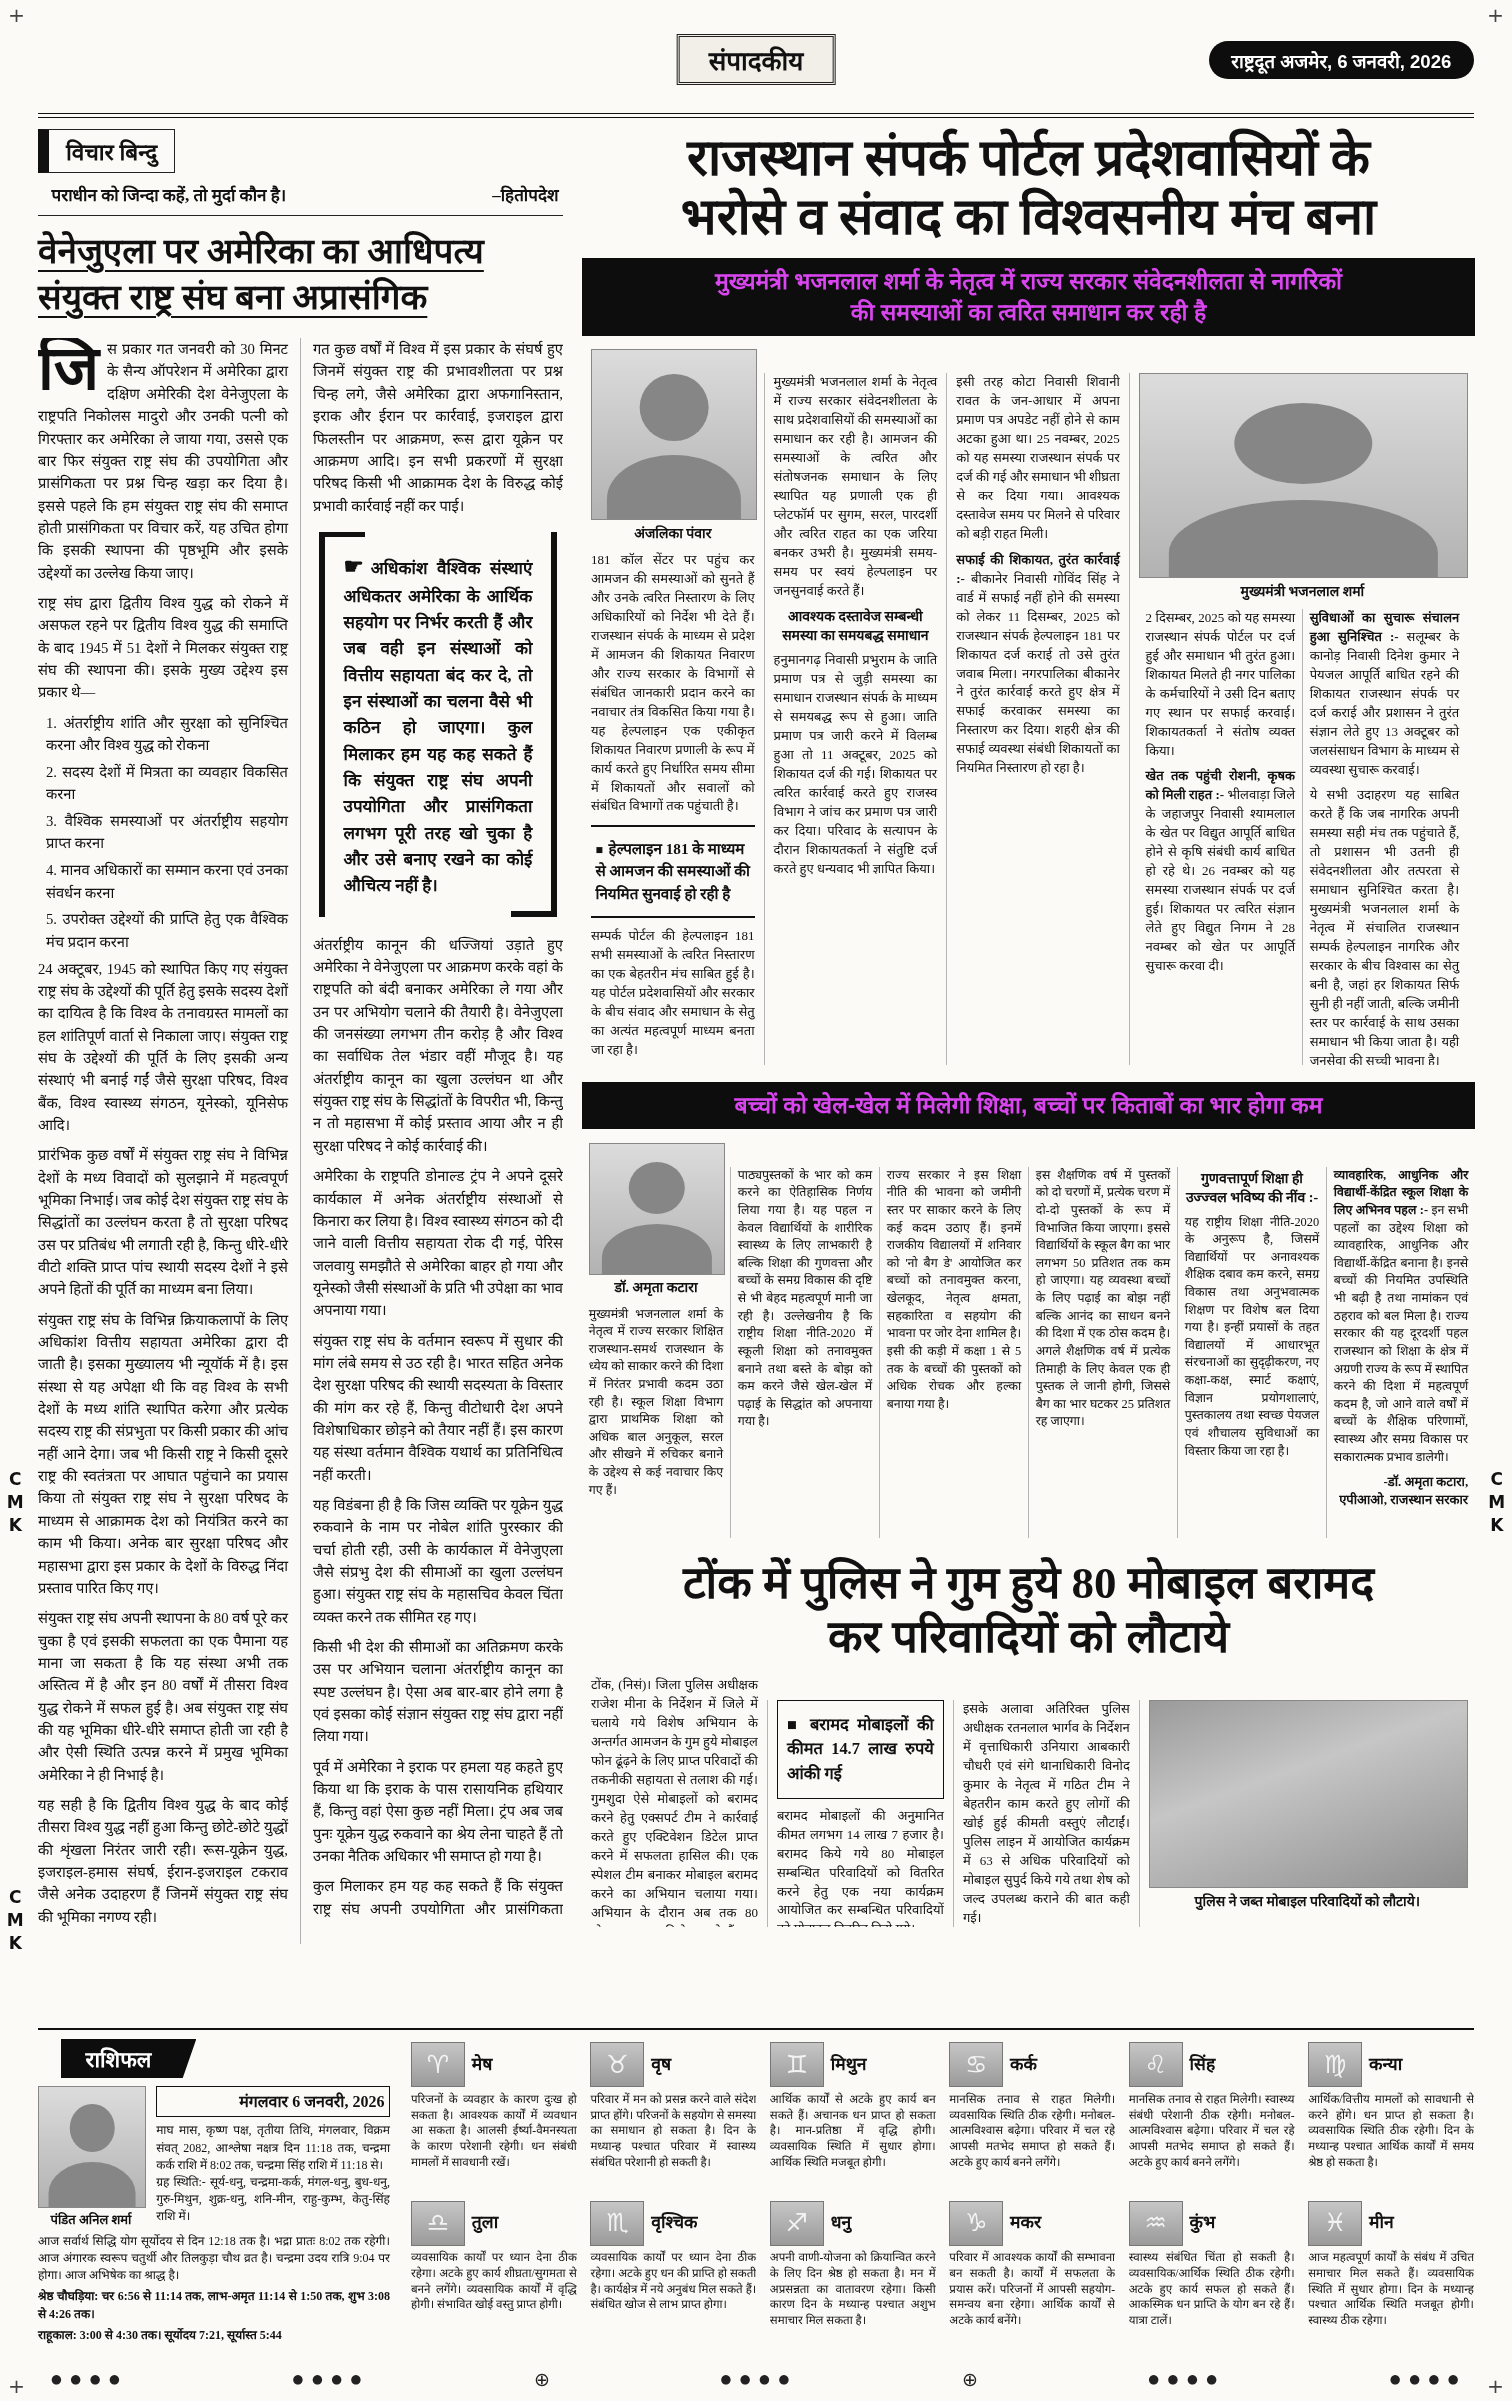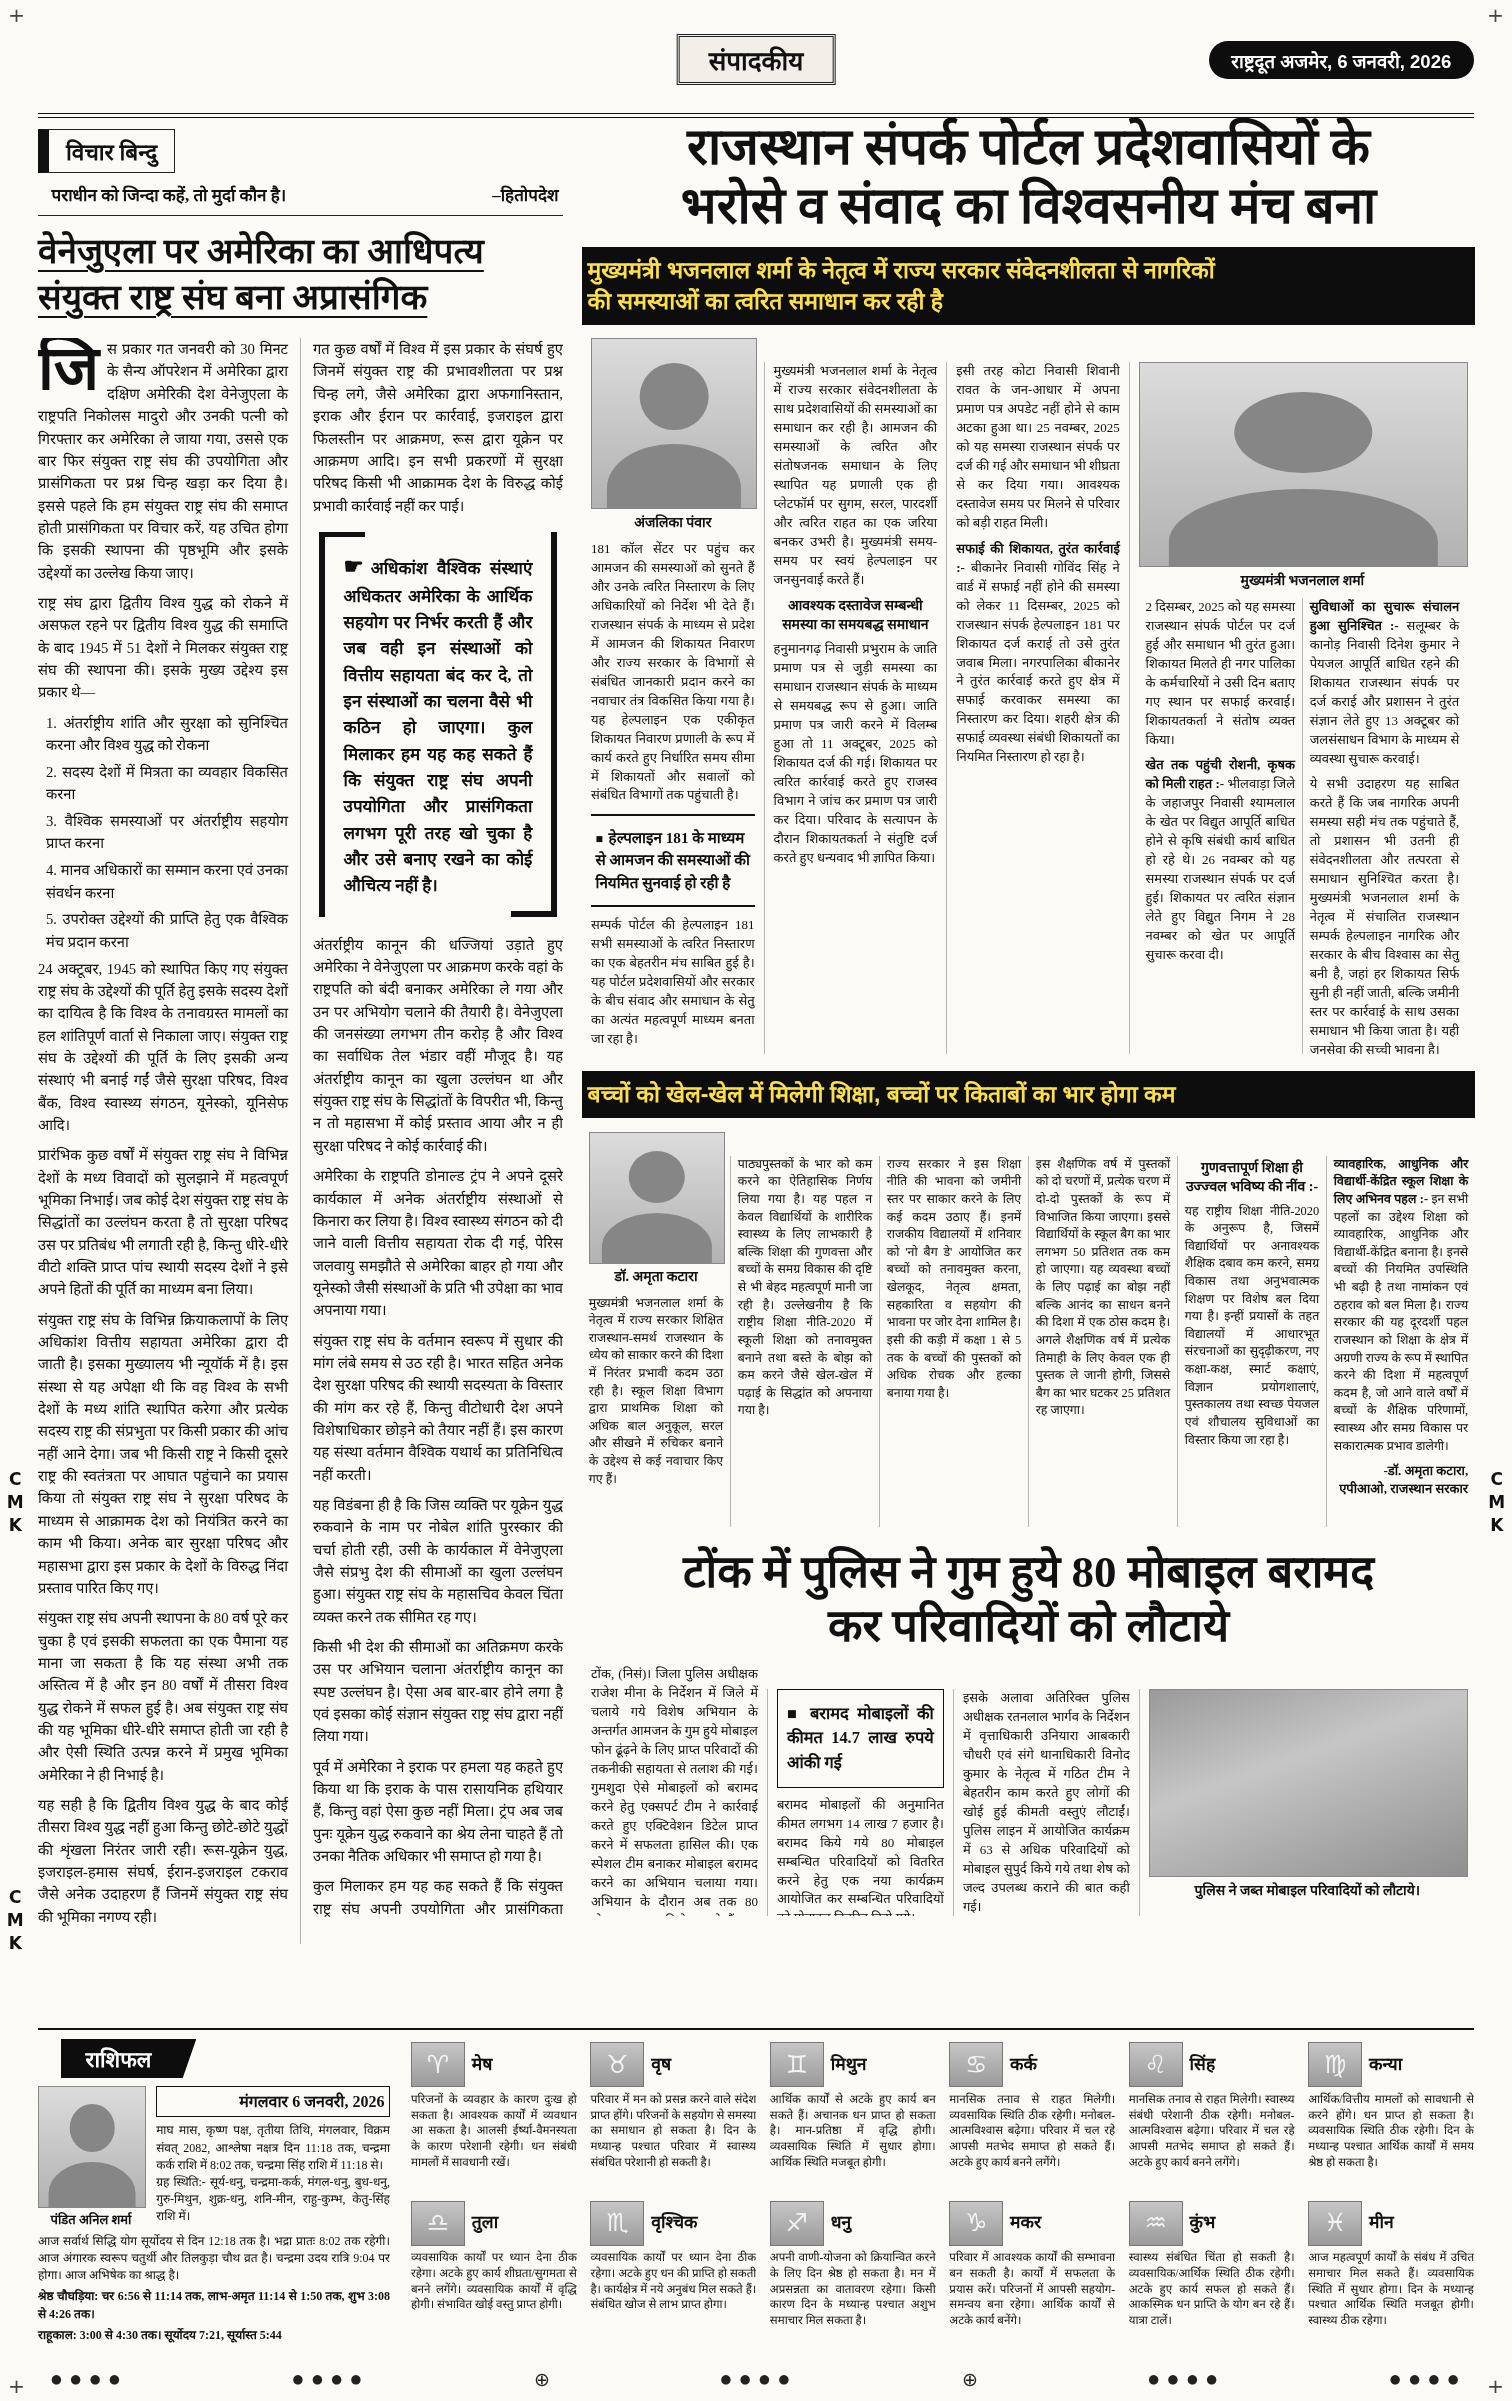--- a/index.html
+++ b/index.html
@@ -31,23 +31,23 @@
   .lead-para{margin:0 0 8px;}
   .dropcap{float:left;font-size:61px;line-height:.85;font-weight:bold;padding:4.5px 8px 0 0;}
   .numitem{margin:0 0 4.5px;padding-left:8px;}
   .pullquote{position:relative;margin:14.7px 5.6px 17px;padding:17px 19px;font-size:17px;font-weight:bold;
       line-height:1.55;border-left:6.8px solid #111;border-right:6.8px solid #111;text-align:justify;}
   .pullquote:before,.pullquote:after{content:"";position:absolute;height:5.6px;width:40px;background:#111;}
   .pullquote:before{left:0;top:0;}
   .pullquote:after{right:0;bottom:0;}
   .hand{font-size:22.6px;margin-right:6.8px;}
   
-  .right-region{position:absolute;left:582px;top:118px;width:893px;}
+  .right-region{position:absolute;left:582px;top:129px;width:893px;}
   .big-head{margin:0;font-size:51px;font-weight:bold;text-align:center;line-height:1.16;}
-  .subhead-bar{background:#0d0d0d;color:#fde047;font-size:23px;font-weight:bold;
+  .subhead-bar{background:#0d0d0d;color:#d946ef;text-align:center;font-size:23px;font-weight:bold;
       padding:8px 5.6px;line-height:1.35;margin-top:10.2px;font-family:"Liberation Sans",sans-serif;}
   .cols{display:flex;margin-top:13.6px;overflow:hidden;}
   .acol{flex:1;padding:0 9px;font-size:13px;line-height:1.46;text-align:justify;min-width:0;}
   .acol + .acol{border-left:0.6px solid #b5b5b5;margin-top:24px;}
   .acol p{margin:0 0 6.8px;}
   .wide2{flex:2;}
   .subcols{display:flex;margin-top:8px;}
   .scol{flex:1;min-width:0;padding:0 6.8px;}
   .scol + .scol{border-left:0.6px solid #b5b5b5;}
   .scol p{margin:0 0 6.8px;}

